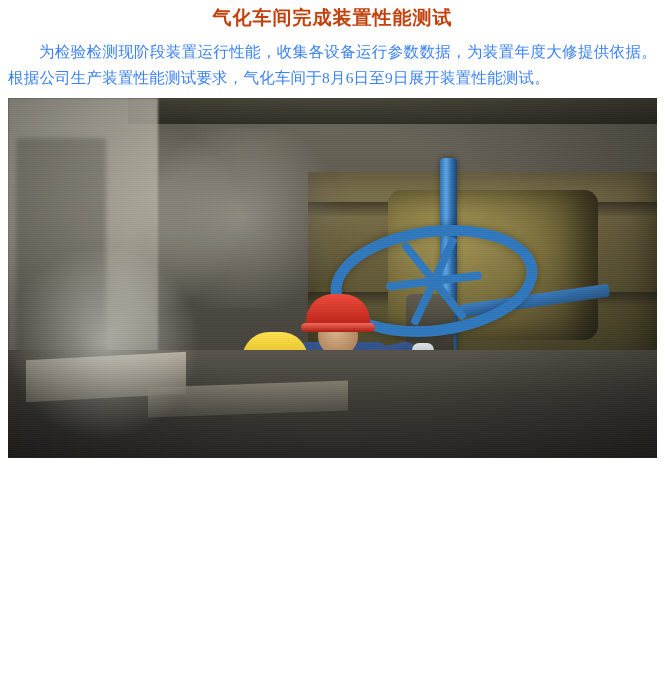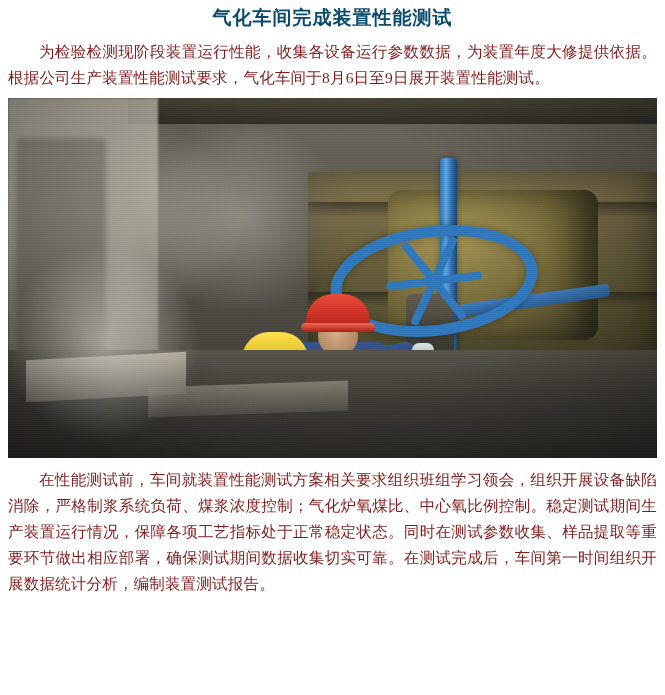--- a/index.html
+++ b/index.html
@@ -20,32 +20,32 @@
     position: relative;
     box-sizing: border-box;
     padding: 0 8px;
   }
   .doc-title {
     text-align: center;
     font-family: "Liberation Sans", "DejaVu Sans", sans-serif;
     font-weight: bold;
     font-size: 19px;
     letter-spacing: 1px;
-    color: #0c4a6e;
+    color: #c2410c;
     margin: 6px 0 8px 0;
     line-height: 1.3;
   }
   .para {
     font-size: 15.5px;
     line-height: 26px;
     text-align: justify;
     text-justify: inter-ideograph;
     text-indent: 2em;
     margin: 0 0 2px 0;
-    color: #7f1d1d;
+    color: #3b82f6;
     letter-spacing: 0.2px;
   }
   .photo-wrap {
     margin: 7px 0 9px 0;
     width: 649px;
     height: 360px;
     position: relative;
     overflow: hidden;
     background: #2b2a28;
   }
@@ -299,15 +299,14 @@
       <div class="floor"></div>
       <div class="kerb"></div>
       <div class="kerb2"></div>
       <div class="steam1"></div>
       <div class="steam2"></div>
       <div class="vignette"></div>
       <div class="grain"></div>
     </div>
   </div>
 
-  <p class="para">在性能测试前，车间就装置性能测试方案相关要求组织班组学习领会，组织开展设备缺陷消除，严格制浆系统负荷、煤浆浓度控制；气化炉氧煤比、中心氧比例控制。稳定测试期间生产装置运行情况，保障各项工艺指标处于正常稳定状态。同时在测试参数收集、样品提取等重要环节做出相应部署，确保测试期间数据收集切实可靠。在测试完成后，车间第一时间组织开展数据统计分析，编制装置测试报告。</p>
 
 </div>
 
 </body></html>

